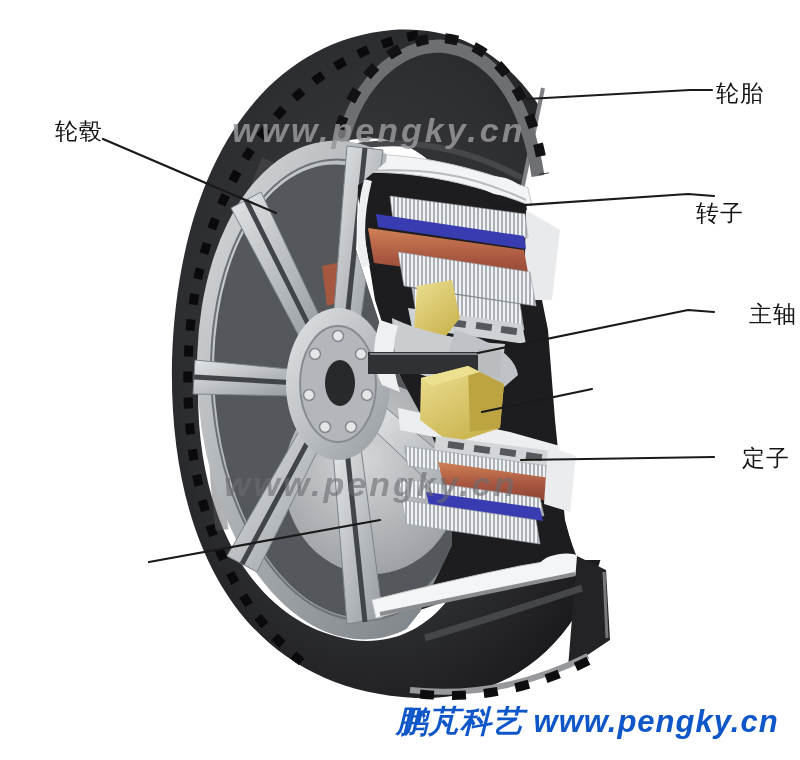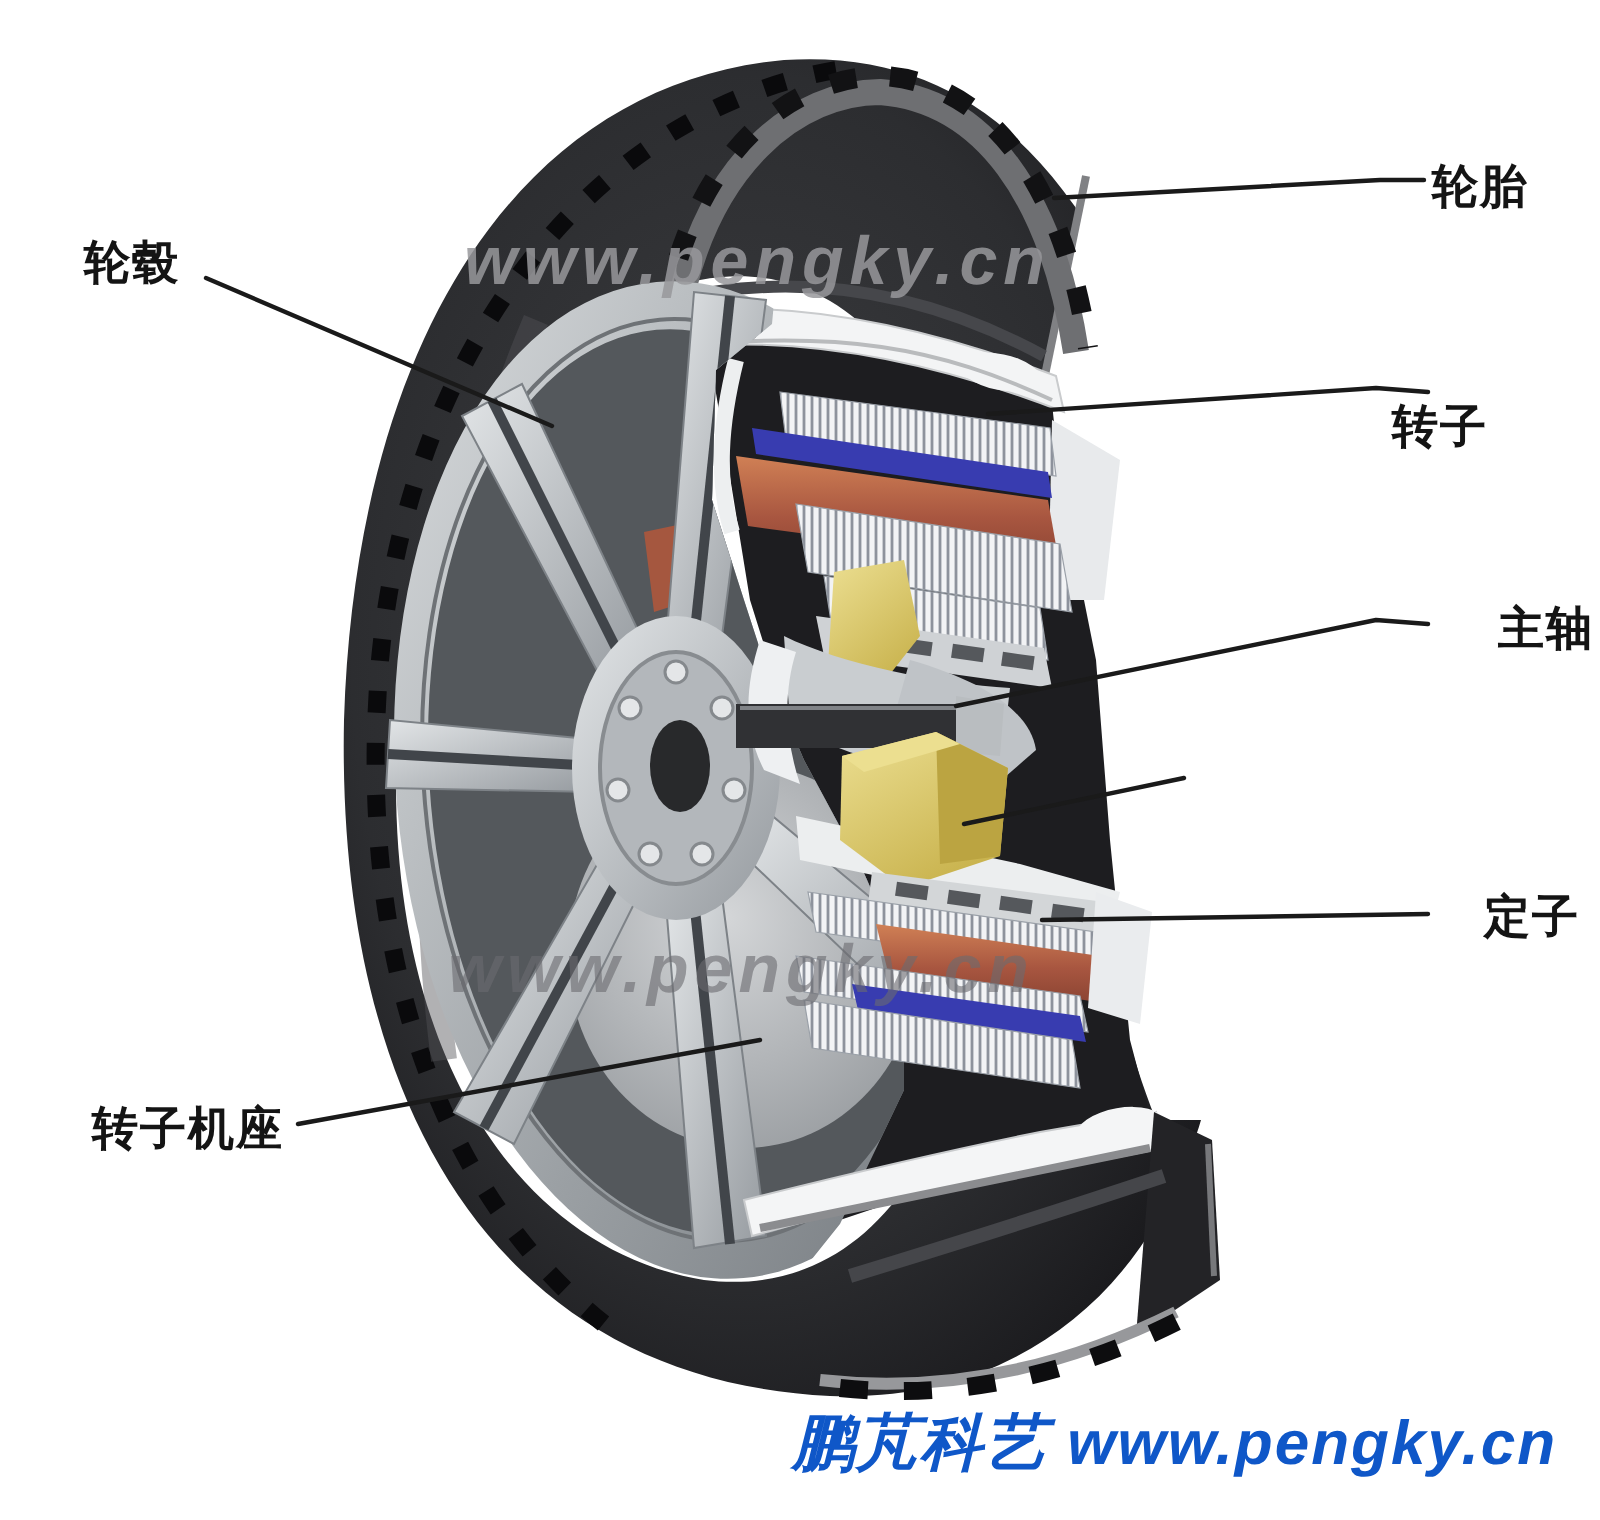--- a/index.html
+++ b/index.html
@@ -1,19 +1,19 @@
 <!DOCTYPE html>
 <html><head>
 <meta charset="utf-8">
 <style>
   html,body{margin:0;padding:0;background:#fff;}
   .stage{position:relative;width:800px;height:760px;background:#fff;overflow:hidden;
          font-family:"Liberation Sans","DejaVu Sans",sans-serif;}
   .stage svg{position:absolute;left:0;top:0;}
-  .lbl{position:absolute;font-size:23px;color:#141414;font-weight:700;
+  .lbl{position:absolute;font-size:23px;color:#141414;font-weight:400;
        white-space:nowrap;letter-spacing:1px;}
   .footer{position:absolute;left:396px;top:701px;font-size:31px;font-weight:bold;
           font-style:italic;letter-spacing:1px;}
   .wm{font-style:italic;font-weight:bold;letter-spacing:3px;}
 </style>
 </head>
 <body>
 
 <div class="stage">
 
@@ -195,22 +195,21 @@
     <polyline points="712,90 690,90 527,99"></polyline>
     <line x1="103" y1="139" x2="276" y2="213"></line>
     <polyline points="714,196 688,194 494,207"></polyline>
     <polyline points="714,312 688,310 478,353"></polyline>
     <line x1="592" y1="389" x2="482" y2="412"></line>
     <line x1="714" y1="457" x2="521" y2="460"></line>
     <line x1="149" y1="562" x2="380" y2="520"></line>
   </g>
 </svg>
 
-<div class="lbl" style="left:42px;top:116px">轮毂</div>
+<div class="lbl" style="left:55px;top:116px">轮毂</div>
 <div class="lbl" style="left:716px;top:78px">轮胎</div>
 <div class="lbl" style="left:696px;top:198px">转子</div>
 <div class="lbl" style="left:749px;top:299px">主轴</div>
 <div class="lbl" style="left:742px;top:443px">定子</div>
-<div class="lbl" style="left:46px;top:549px">转子机座</div>
 
 <div class="footer" style="color:#0f57c8">鹏芃科艺 www.pengky.cn</div>
 
 </div>
 
 </body></html>

